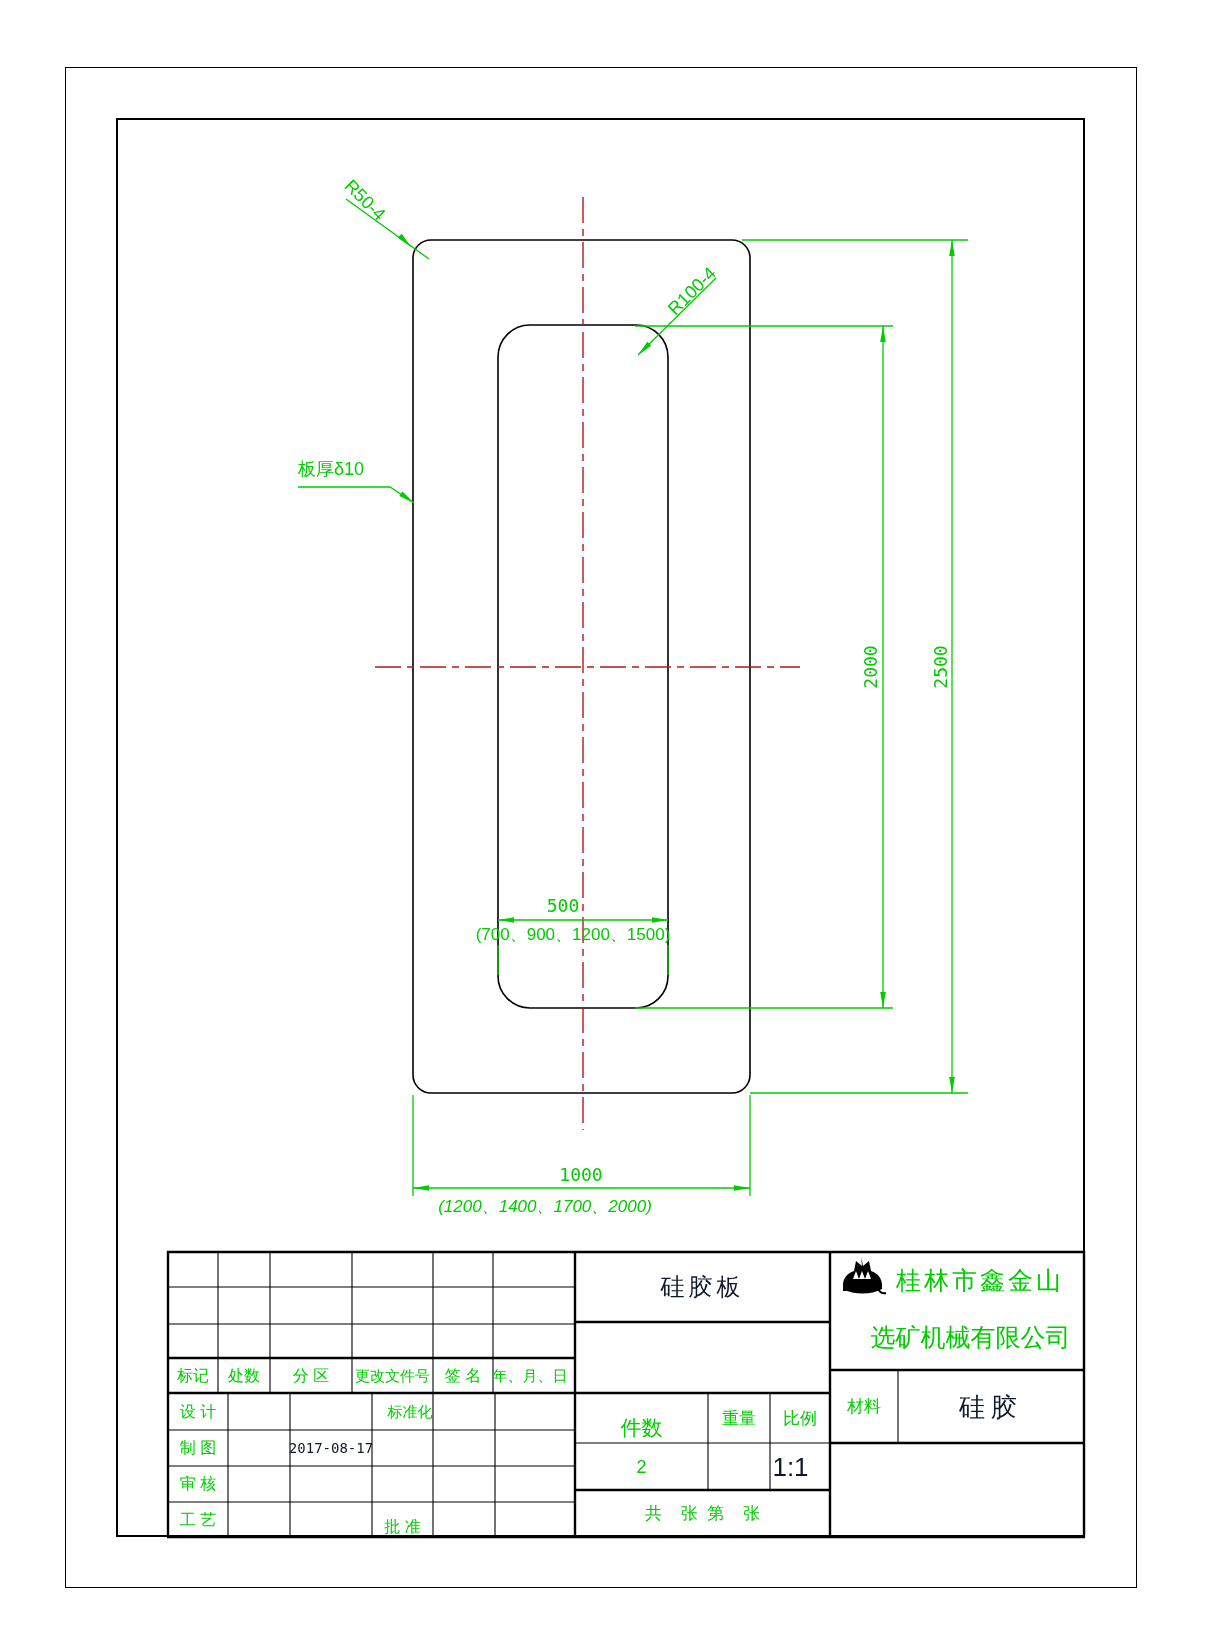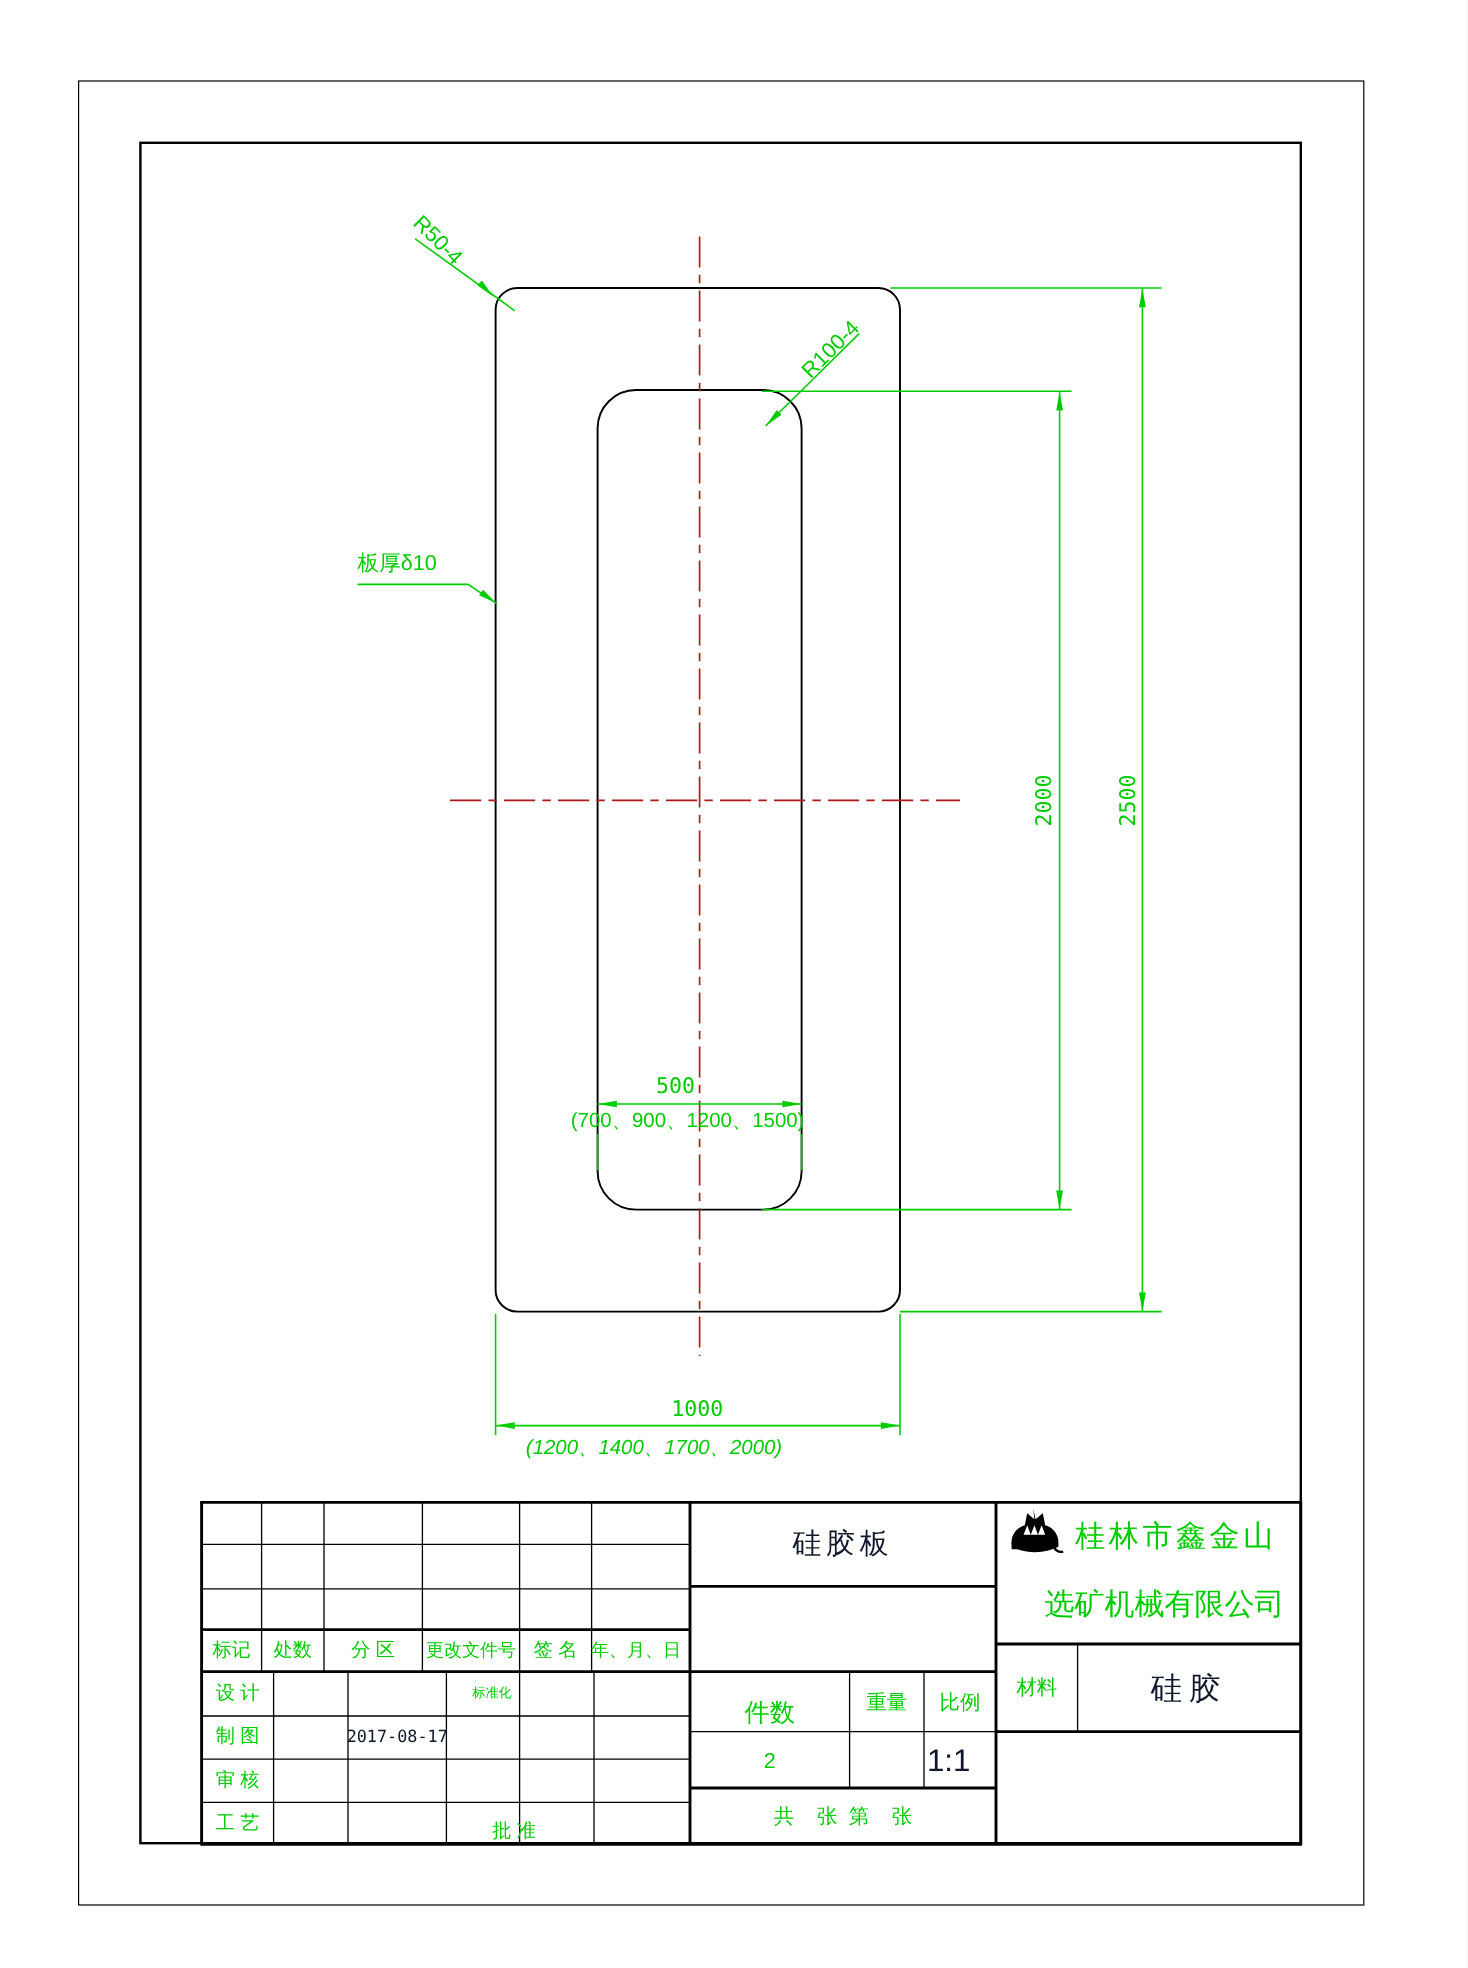--- a/index.html
+++ b/index.html
@@ -131,26 +131,26 @@
   <div class="dim rotm90" style="left:941px;top:667px;">2500</div>
 
   <div class="cell" style="left:168px;top:1358px;width:50px;height:35px;">标记</div>
   <div class="cell" style="left:218px;top:1358px;width:52px;height:35px;">处数</div>
   <div class="cell" style="left:270px;top:1358px;width:82px;height:35px;">分 区</div>
   <div class="cell" style="left:352px;top:1358px;width:81px;height:35px;font-size:15px;">更改文件号</div>
   <div class="cell" style="left:433px;top:1358px;width:60px;height:35px;">签 名</div>
   <div class="cell" style="left:493px;top:1358px;width:74px;height:35px;font-size:15px;">年、月、日</div>
 
   <div class="cell" style="left:168px;top:1393px;width:60px;height:37px;">设 计</div>
-  <div class="cell" style="left:372px;top:1393px;width:76px;height:37px;font-size:11px;">标准化</div>
+  <div class="cell" style="left:372px;top:1393px;width:76px;height:37px;font-size:15px;">标准化</div>
   <div class="cell" style="left:168px;top:1430px;width:60px;height:36px;">制 图</div>
   <div class="cell blk mono" style="left:290px;top:1430px;width:82px;height:36px;font-size:14px;">2017-08-17</div>
   <div class="cell" style="left:168px;top:1466px;width:60px;height:36px;">审 核</div>
   <div class="cell" style="left:168px;top:1502px;width:60px;height:35px;">工 艺</div>
-  <div class="cell" style="left:372px;top:1502px;width:61px;height:50px;padding-left:26px;">批 准</div>
+  <div class="cell" style="left:372px;top:1502px;width:61px;height:50px;">批 准</div>
 
   <div class="cell blk" style="left:575px;top:1252px;width:255px;height:70px;font-size:24px;letter-spacing:4px;">硅胶板</div>
   <div class="cell" style="left:575px;top:1393px;width:133px;height:68px;font-size:21px;">件数</div>
   <div class="cell" style="left:708px;top:1393px;width:62px;height:50px;font-size:17px;">重量</div>
   <div class="cell" style="left:770px;top:1393px;width:60px;height:50px;font-size:17px;">比例</div>
   <div class="cell" style="left:575px;top:1443px;width:133px;height:47px;font-size:18px;">2</div>
   <div class="cell blk" style="left:770px;top:1443px;width:41px;height:47px;font-size:26px;">1:1</div>
   <div class="cell" style="left:575px;top:1490px;width:255px;height:47px;font-size:17px;">共    张  第    张</div>
 
   <div class="cell" style="left:880px;top:1262px;width:200px;height:36px;font-size:25px;letter-spacing:3px;">桂林市鑫金山</div>

